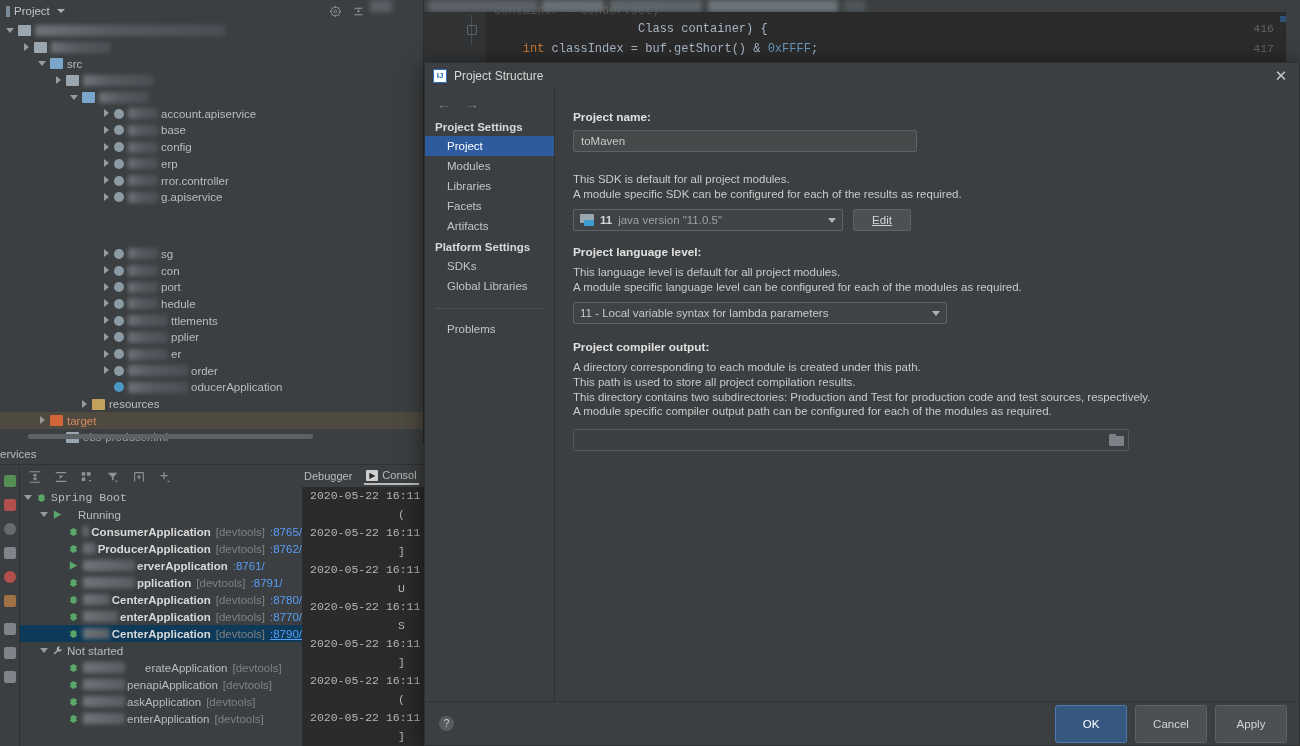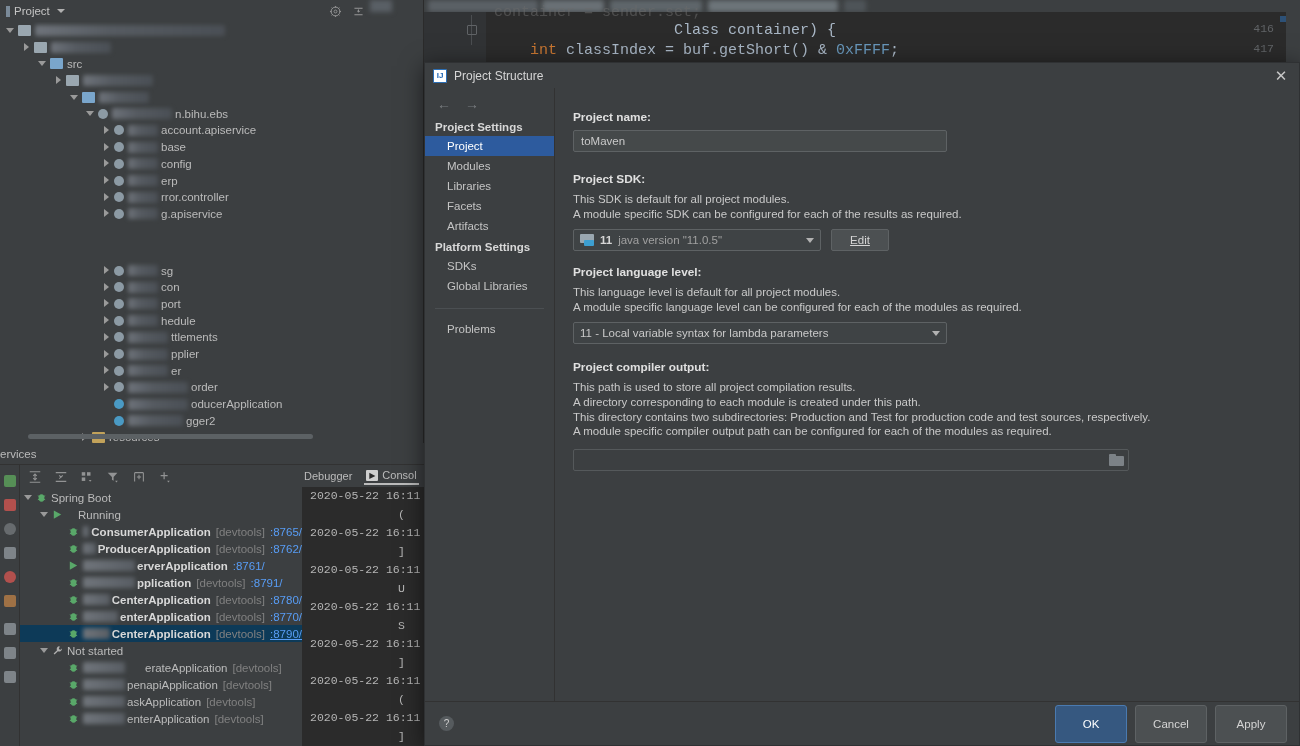--- a/index.html
+++ b/index.html
@@ -60,21 +60,21 @@
   .editor-tabs { height: 12px; background: #3c3f41; position: relative; overflow: hidden; }
   .etab { position: absolute; top: 0; height: 12px; filter: blur(2.5px); border-radius: 2px; }
   .gutter { position: absolute; left: 0; top: 12px; width: 62px; bottom: 0; background: #313335; }
   .lineno { position: absolute; right: 26px; font-family: "Liberation Mono", monospace;
             font-size: 11.5px; color: #606366; }
   .fold { position: absolute; left: 43px; width: 9px; height: 9px; }
   .fold::after { content: ''; position: absolute; left: 0; top: 0; width: 8px; height: 8px;
                  border: 1px solid #606366; border-radius: 1px; }
   .fold i { position: absolute; left: 3.5px; top: -10px; width: 1px; height: 30px; background: #4b4e51; }
   .codeline { position: absolute; left: 70px; font-family: "Liberation Mono", monospace;
-              font-size: 15px; color: #a9b7c6; white-space: pre; }
+              font-size: 12px; color: #a9b7c6; white-space: pre; }
   .kw { color: #cc7832; }
   .num { color: #6897bb; }
   .editor-right-strip { position: absolute; right: 0; top: 12px; bottom: 0; width: 14px; background: #3c3f41; }
   .hl-band { position: absolute; right: 14px; top: 16px; width: 6px; height: 6px; background: #2d5177; }
 
   
   .services { position: absolute; left: 0; top: 443px; width: 424px; bottom: 0; background: #3c3f41; }
   .svc-title { height: 22px; display:flex; align-items:center; font-size: 11.5px; color: #bbbbbb;
                padding-left: 0px; border-bottom: 1px solid #323232; }
   .svc-left-rail { position: absolute; left: 0; top: 22px; width: 20px; bottom: 0; background: #3c3f41;
@@ -219,26 +219,20 @@
             <span class="ficon folder"></span>
             <span class="blurbox" style="width: 70px;"></span>
             <span class="tlabel" style="margin-left: 3px;"></span>
           </div>
           <div class="trow" style="padding-left: 70px;">
             <span class="twist open"></span>
             <span class="ficon folder-src"></span>
             <span class="blurbox" style="width: 50px;"></span>
             <span class="tlabel" style="margin-left: 3px;"></span>
           </div>
-          <div class="trow" style="padding-left: 86px;">
-            <span class="twist open"></span>
-            <span class="ficon pkg"></span>
-            <span class="blurbox" style="width: 60px;"></span>
-            <span class="tlabel" style="margin-left: 3px;">n.bihu.ebs</span>
-          </div>
           <div class="trow" style="padding-left: 102px;">
             <span class="twist closed"></span>
             <span class="ficon pkg"></span>
             <span class="blurbox" style="width: 30px;"></span>
             <span class="tlabel" style="margin-left: 3px;">account.apiservice</span>
           </div>
           <div class="trow" style="padding-left: 102px;">
             <span class="twist closed"></span>
             <span class="ficon pkg"></span>
             <span class="blurbox" style="width: 30px;"></span>
@@ -314,26 +308,20 @@
             <span class="twist closed"></span>
             <span class="ficon pkg"></span>
             <span class="blurbox" style="width: 60px;"></span>
             <span class="tlabel" style="margin-left: 3px;">order</span>
           </div>
           <div class="trow" style="padding-left: 102px;">
             <span class="twist"></span>
             <span class="ficon pkg" style="background: rgb(74, 154, 196);"></span>
             <span class="blurbox" style="width: 60px;"></span>
             <span class="tlabel" style="margin-left: 3px;">oducerApplication</span>
-          </div>
-          <div class="trow" style="padding-left: 102px;">
-            <span class="twist"></span>
-            <span class="ficon pkg" style="background: rgb(74, 154, 196);"></span>
-            <span class="blurbox" style="width: 55px;"></span>
-            <span class="tlabel" style="margin-left: 3px;">gger2</span>
           </div>
           <div class="trow" style="padding-left: 80px;">
             <span class="twist closed"></span>
             <span class="ficon folder-res"></span>
             <span class="tlabel" style="margin-left: 0px;">resources</span>
           </div>
           <div class="trow sel-target" style="padding-left: 38px;">
             <span class="twist closed"></span>
             <span class="ficon folder-target"></span>
             <span class="tlabel target" style="margin-left: 0px;">target</span>
@@ -407,21 +395,21 @@
         <svg class="tb-ico" viewBox="0 0 16 16">
           <path d="M3 3v10M13 3v10M3 3h10" stroke="#b4b4b4" stroke-width="1.2" fill="none"></path>
           <path d="M8 5.5v5M5.6 8h4.8" stroke="#b4b4b4" stroke-width="1.2"></path>
         </svg>
         <svg class="tb-ico" viewBox="0 0 16 16">
           <path d="M7 2.5v8M3 6.5h8" stroke="#b4b4b4" stroke-width="1.4"></path>
           <path d="M10.4 12.2l1.5 2 1.5-2" fill="#b4b4b4"></path>
         </svg>
       </div>
       <div class="svc-tree" id="svc-tree">
-          <div class="srow" style="padding-left: 4px;">
+          <div class="srow" style="padding-left: 4px; font-family: Liberation Mono, monospace;">
             <span class="twist open"></span>
             <span class="sico"><svg viewBox="0 0 12 12" width="11" height="11">
                 <ellipse cx="6" cy="6.5" rx="3.2" ry="4" fill="#59a869"></ellipse>
                 <path d="M2 4l1.6 1M10 4L8.4 5M2 8.5l1.6-.6M10 8.5L8.4 7.9" stroke="#59a869" stroke-width="1"></path>
               </svg></span>
             <span class="sname plain" style="margin-left: 0px;">Spring Boot</span>
           </div>
           <div class="srow" style="padding-left: 20px;">
             <span class="twist open"></span>
             <span class="sico"><svg viewBox="0 0 12 12" width="11" height="11">
@@ -605,31 +593,30 @@
             <div class="side-item">Global Libraries</div>
             <div class="side-sep"></div>
             <div class="side-item">Problems</div>
           </div>
       </div>
 
       <div class="dlg-main">
 
         <div class="section">
           <div class="lbl-bold">Project name:</div>
-          <div class="txtfield" style="width:374px;">
+          <div class="txtfield" style="width:344px;">
             <span>toMaven</span>
           </div>
         </div>
 
         <div class="section" style="margin-top:20px;">
-          <div class="lbl-bold">Project SDK:</div>
           <div class="lbl-desc">This SDK is default for all project modules.</div>
           <div class="lbl-desc" style="margin-bottom:8px;">A module specific SDK can be configured for each of the results as required.</div>
           <div class="row">
-            <div class="combo" style="width:248px;">
+            <div class="combo" style="width:270px;">
               <span class="sdk-icon">
                   <i class="tp"></i>
                   <i class="bt"></i>
                 </span>
               <span class="sdk-ver">11</span>
               <span class="sdk-name">java version "11.0.5"</span>
               <span class="arrow"></span>
             </div>
             <div class="btn">
               <u>Edit</u>
@@ -642,22 +629,22 @@
           <div class="lbl-desc">This language level is default for all project modules.</div>
           <div class="lbl-desc" style="margin-bottom:8px;">A module specific language level can be configured for each of the modules as required.</div>
           <div class="combo" style="width:374px;">
             <span>11 - Local variable syntax for lambda parameters</span>
             <span class="arrow"></span>
           </div>
         </div>
 
         <div class="section" style="margin-top:16px;">
           <div class="lbl-bold">Project compiler output:</div>
+          <div class="lbl-desc">A directory corresponding to each module is created under this path.</div>
           <div class="lbl-desc">This path is used to store all project compilation results.</div>
-          <div class="lbl-desc">A directory corresponding to each module is created under this path.</div>
           <div class="lbl-desc">This directory contains two subdirectories: Production and Test for production code and test sources, respectively.</div>
           <div class="lbl-desc" style="margin-bottom:10px;">A module specific compiler output path can be configured for each of the modules as required.</div>
           <div class="pathfield" style="width:556px;">
             <span></span>
             <span class="folder-btn"></span>
           </div>
         </div>
 
       </div>
     </div>

